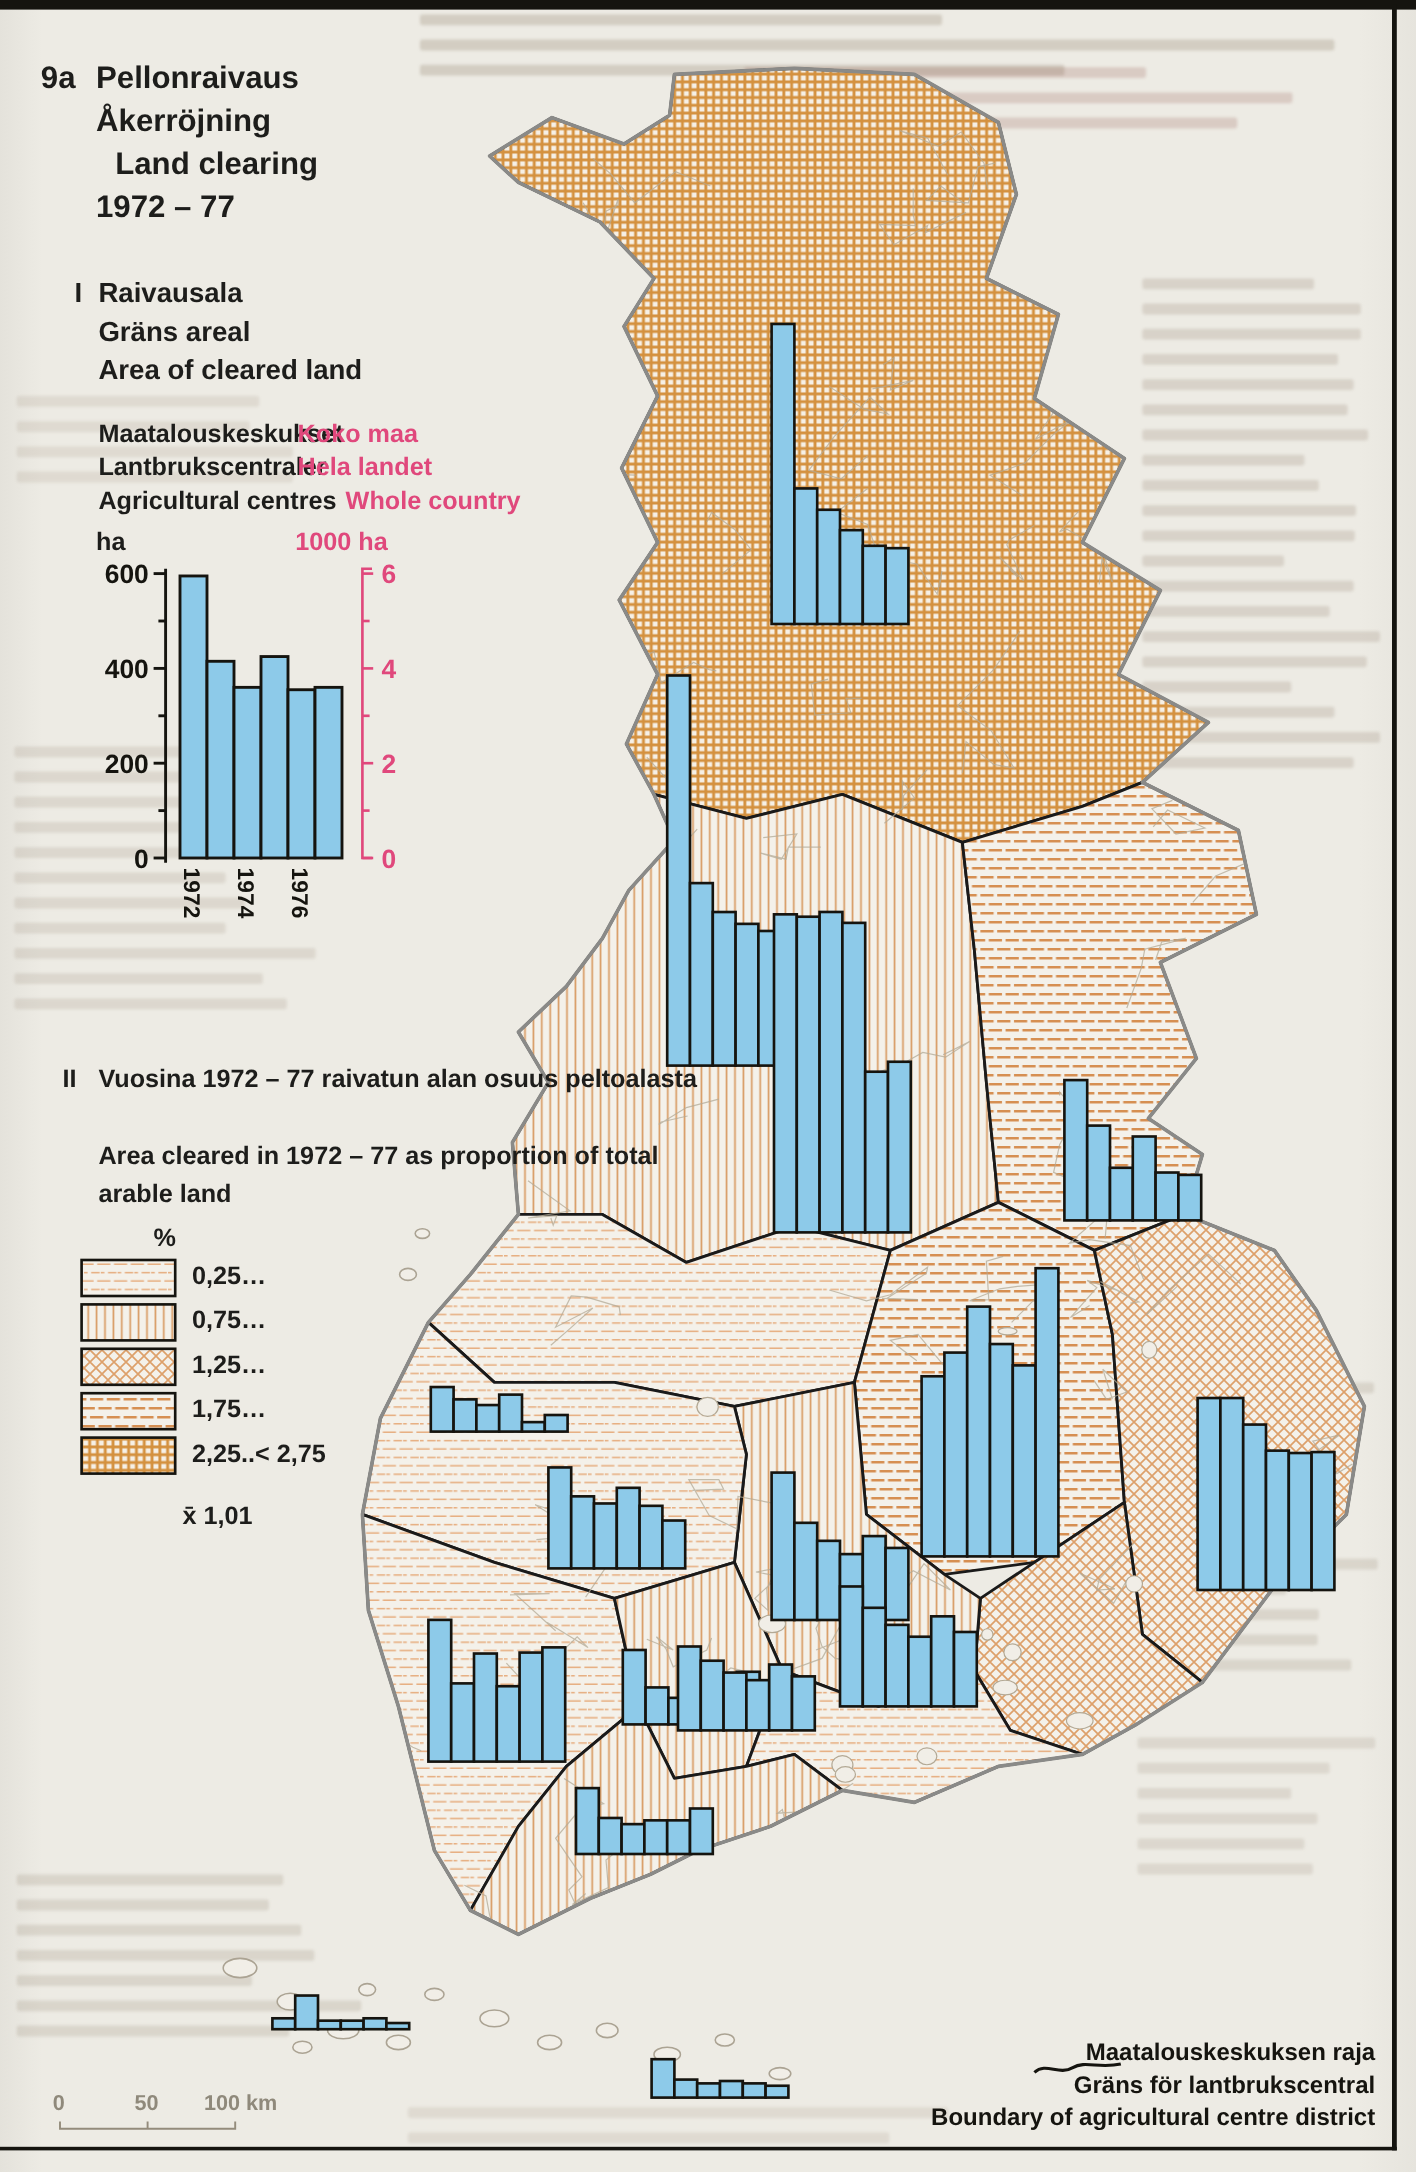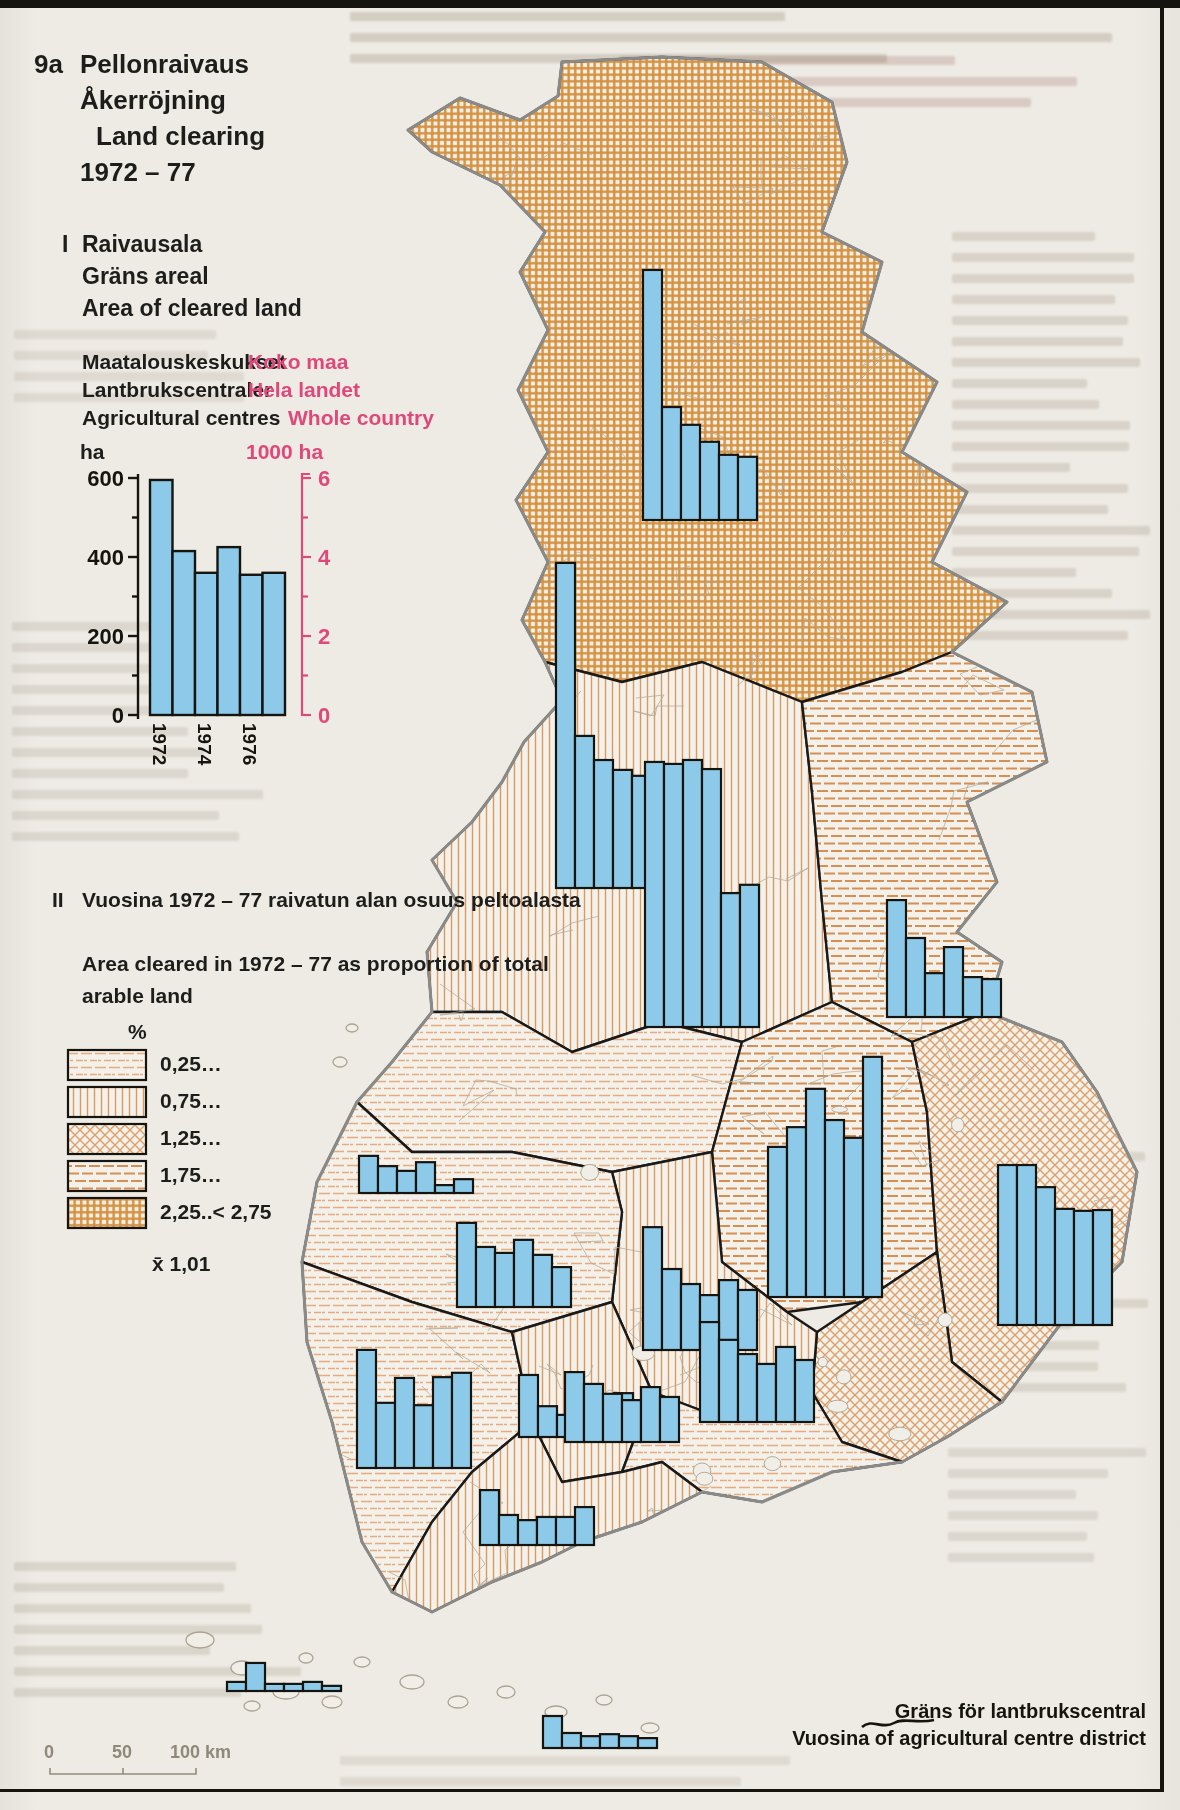--- a/index.html
+++ b/index.html
@@ -510,20 +510,21 @@
   <div id="pct-labels">
       <div class="pct-label" style="left: 160px; top: 1052px;">0,25…</div>
       <div class="pct-label" style="left: 160px; top: 1089px;">0,75…</div>
       <div class="pct-label" style="left: 160px; top: 1126px;">1,25…</div>
       <div class="pct-label" style="left: 160px; top: 1163px; text-align: right;">1,75…</div>
       <div class="pct-label" style="left: 160px; top: 1200px;">2,25..&lt; 2,75</div>
     </div>
   <div class="pct-label" style="left:152px;top:1252px;">x̄ 1,01</div>
 
   <div class="boundary-box">
+    <div>Maatalouskeskuksen raja</div>
     <div>Gräns för lantbrukscentral</div>
-    <div>Vuosina of agricultural centre district</div>
+    <div>Boundary of agricultural centre district</div>
   </div>
 
   <div class="frame frame-top"></div>
   <div class="frame frame-right"></div>
   <div class="frame frame-bottom"></div>
 </div>
 
 </body></html>

